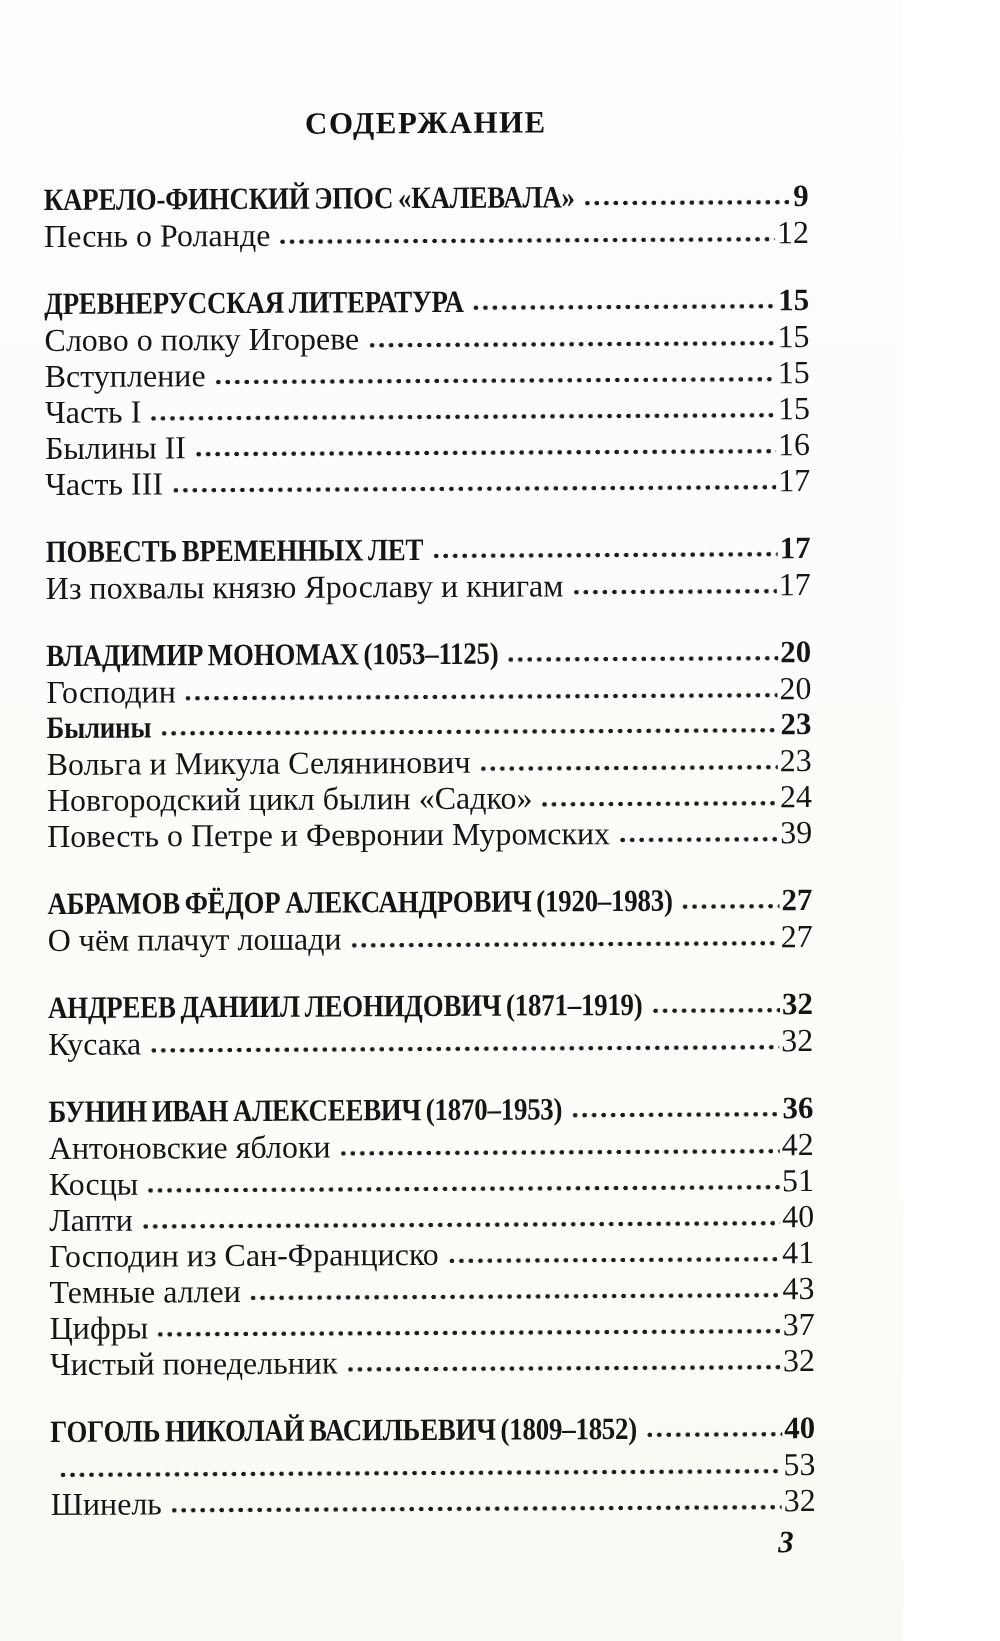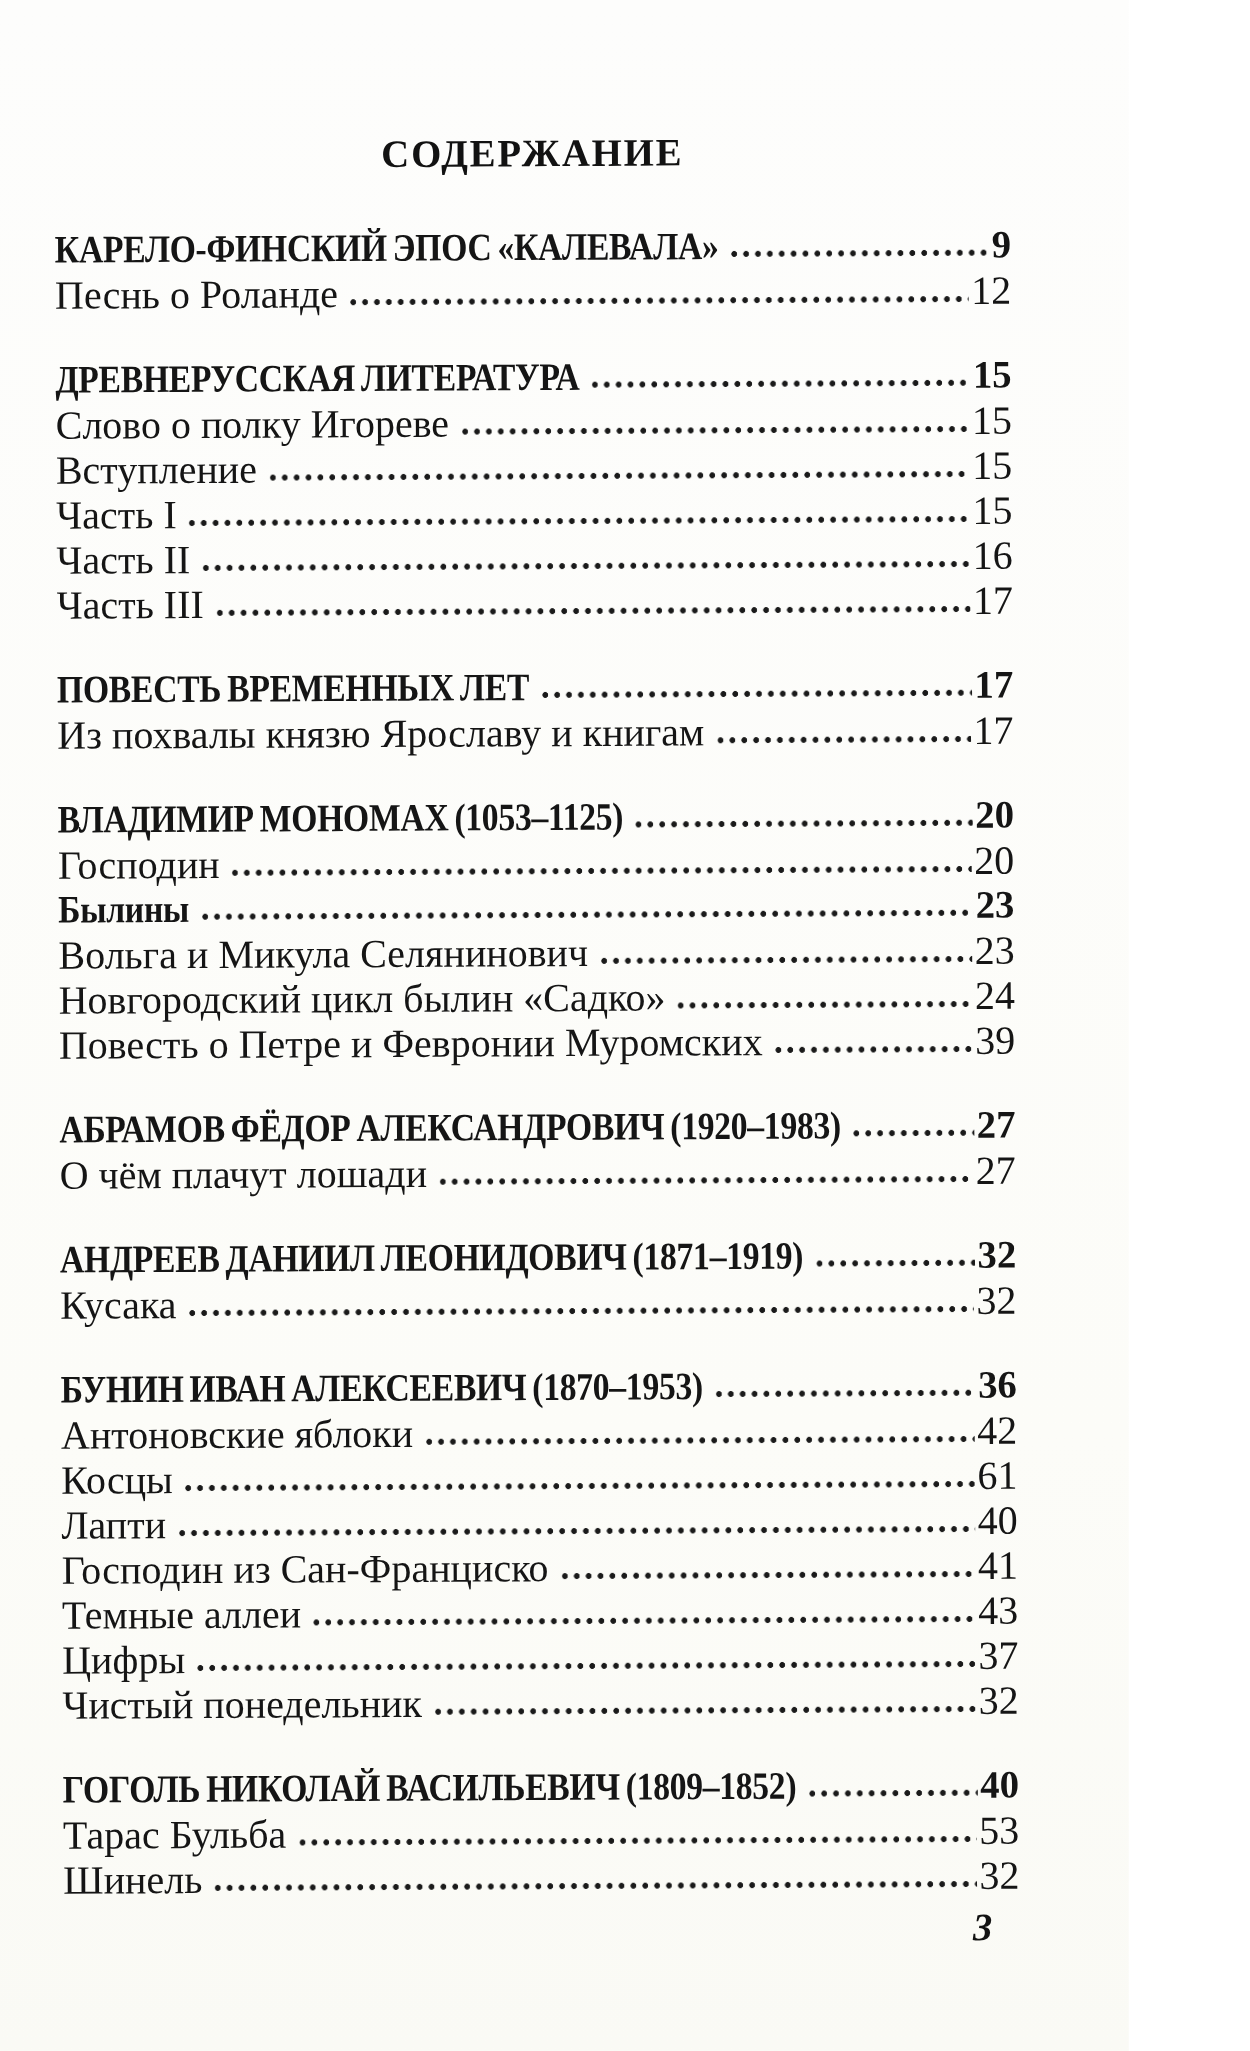--- a/index.html
+++ b/index.html
@@ -123,21 +123,21 @@
             <span class="entry-label">Вступление</span>
             <span class="dot-leader"></span>
             <span class="entry-page">15</span>
           </div>
           <div class="toc-row">
             <span class="entry-label">Часть I</span>
             <span class="dot-leader"></span>
             <span class="entry-page">15</span>
           </div>
           <div class="toc-row">
-            <span class="entry-label">Часть II</span>
+            <span class="entry-label">Былины II</span>
             <span class="dot-leader"></span>
             <span class="entry-page">16</span>
           </div>
           <div class="toc-row">
             <span class="entry-label">Часть III</span>
             <span class="dot-leader"></span>
             <span class="entry-page">17</span>
           </div>
         </div>
         <div class="toc-group">
@@ -215,21 +215,21 @@
             <span class="entry-page">36</span>
           </div>
           <div class="toc-row">
             <span class="entry-label">Антоновские яблоки</span>
             <span class="dot-leader"></span>
             <span class="entry-page">42</span>
           </div>
           <div class="toc-row">
             <span class="entry-label">Косцы</span>
             <span class="dot-leader"></span>
-            <span class="entry-page">61</span>
+            <span class="entry-page">51</span>
           </div>
           <div class="toc-row">
             <span class="entry-label">Лапти</span>
             <span class="dot-leader"></span>
             <span class="entry-page">40</span>
           </div>
           <div class="toc-row">
             <span class="entry-label">Господин из Сан-Франциско</span>
             <span class="dot-leader"></span>
             <span class="entry-page">41</span>
@@ -250,21 +250,20 @@
             <span class="entry-page">32</span>
           </div>
         </div>
         <div class="toc-group">
           <div class="toc-row bold">
             <span class="entry-label" style="transform: scaleX(0.87); transform-origin: 0px 70%; margin-right: -87.62px;">ГОГОЛЬ НИКОЛАЙ ВАСИЛЬЕВИЧ (1809–1852)</span>
             <span class="dot-leader"></span>
             <span class="entry-page">40</span>
           </div>
           <div class="toc-row">
-            <span class="entry-label">Тарас Бульба</span>
             <span class="dot-leader"></span>
             <span class="entry-page">53</span>
           </div>
           <div class="toc-row">
             <span class="entry-label">Шинель</span>
             <span class="dot-leader"></span>
             <span class="entry-page">32</span>
           </div>
         </div>
       </div>

